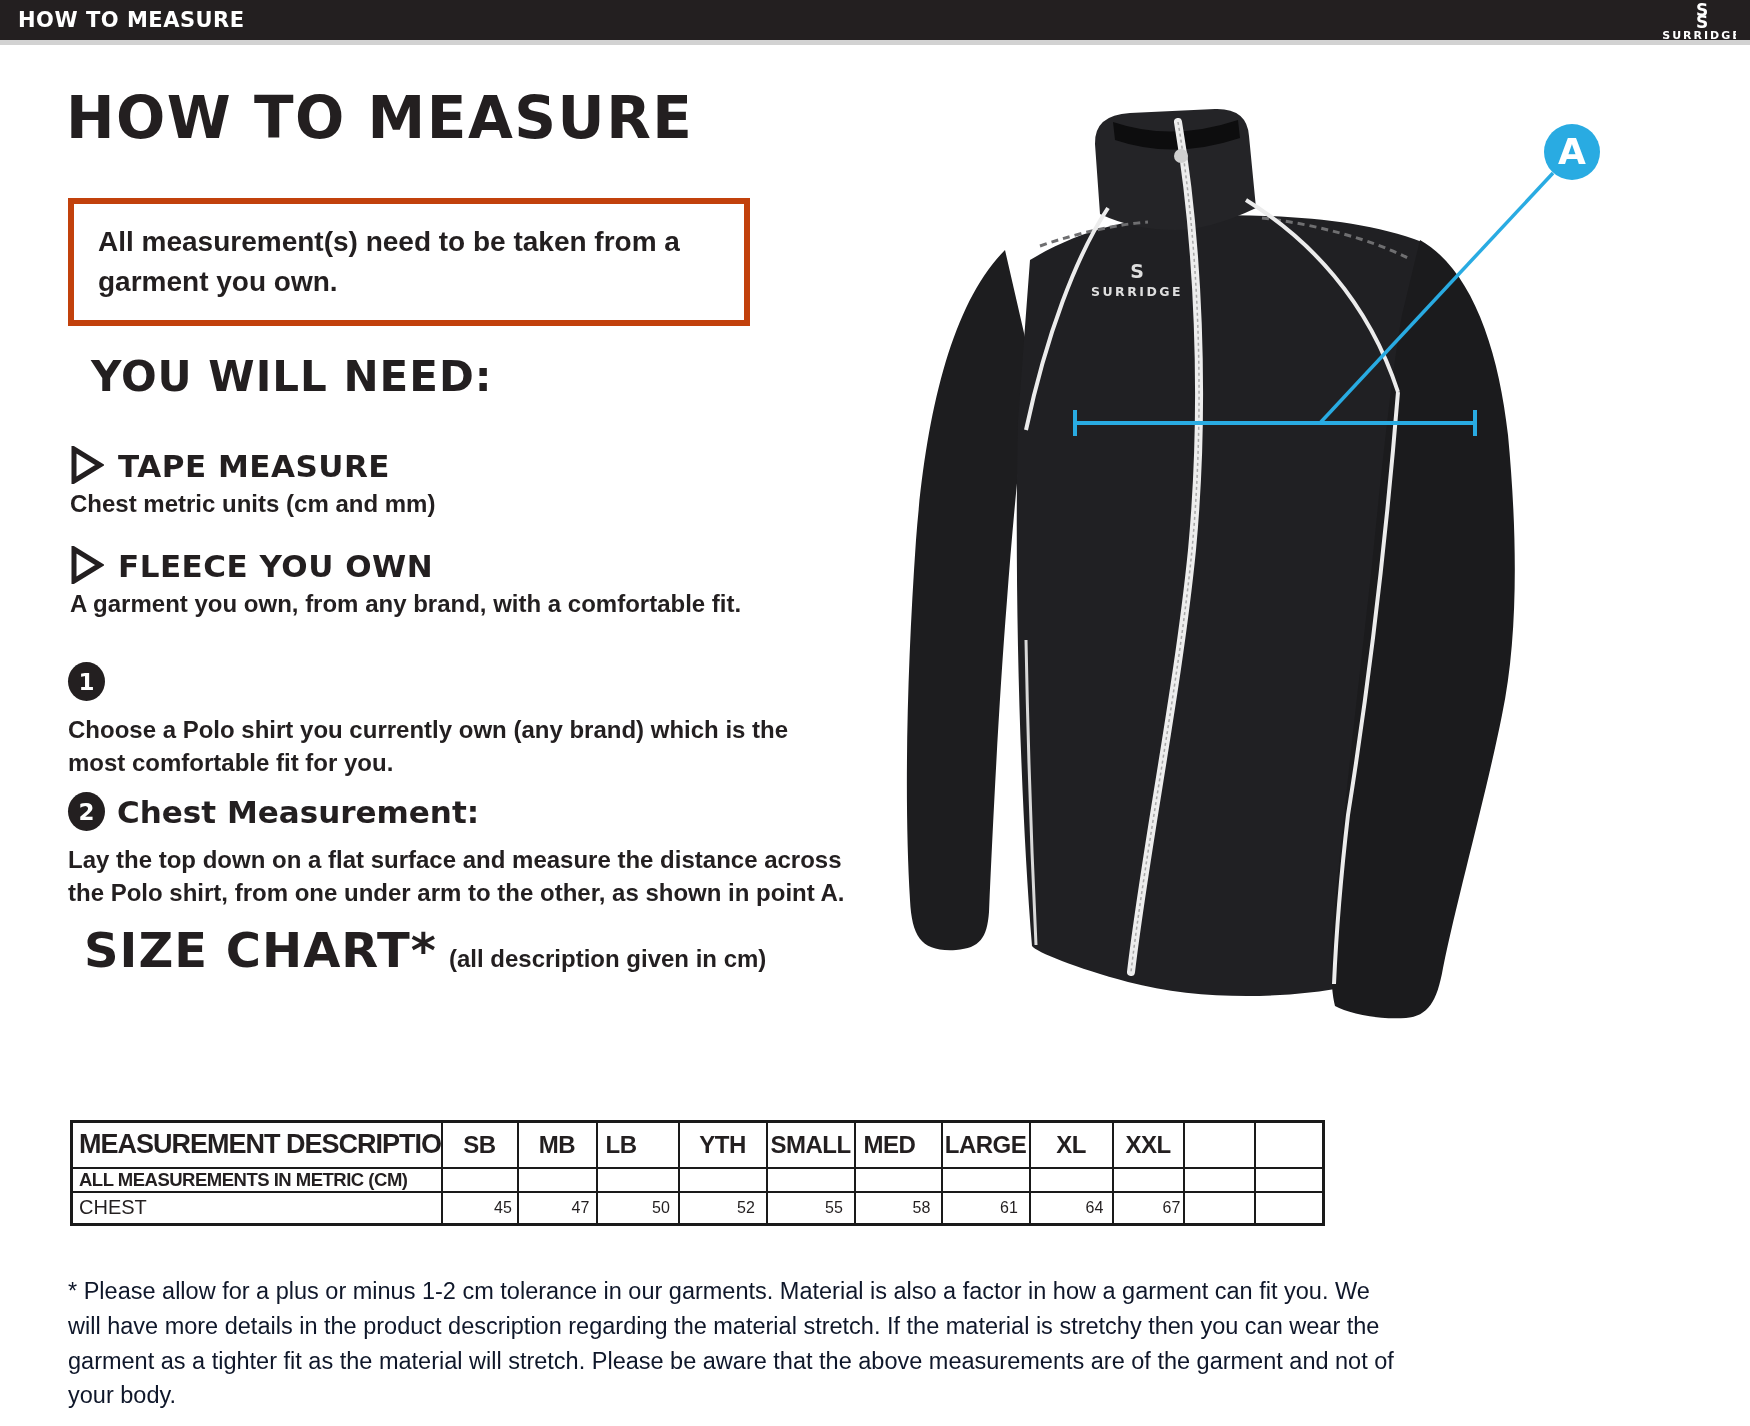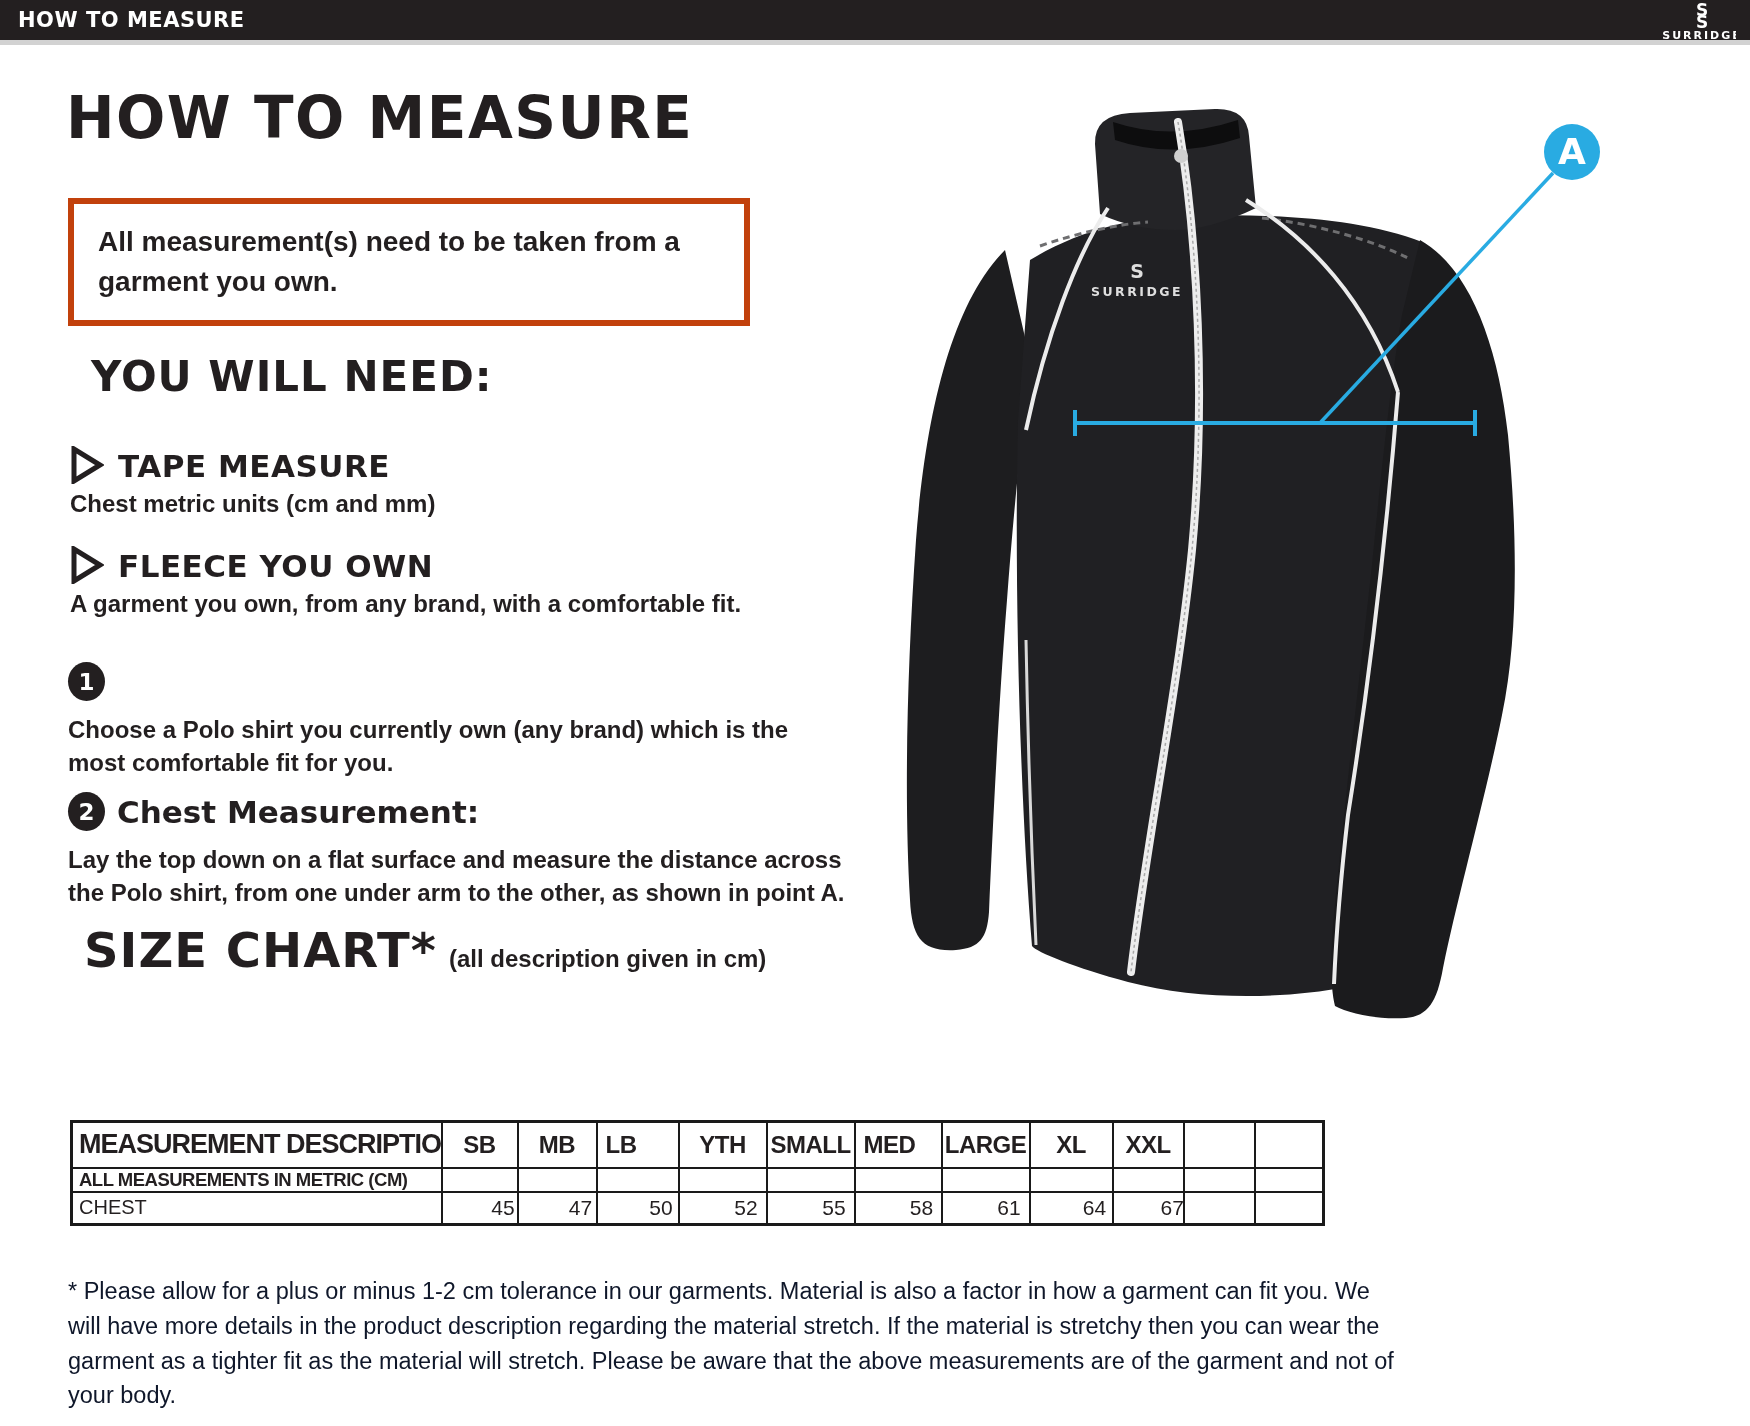--- a/index.html
+++ b/index.html
@@ -50,21 +50,21 @@
              white-space:nowrap;text-align:center;padding:0;}
   table.size thead tr{height:46px;}
   table.size thead th{font-size:24px;font-weight:bold;letter-spacing:-.5px;}
   table.size thead th.c-desc{font-size:27px;text-align:left;padding-left:6px;
              letter-spacing:-1px;}
   table.size thead th.ta-left{text-align:left;padding-left:8px;}
   table.size tr.row-0{height:22px;}
   table.size tr.row-0 td.c-desc{font-size:18.5px;font-weight:bold;text-align:left;
              padding-left:6px;letter-spacing:-.5px;}
   table.size tr.row-1{height:33px;}
-  table.size tr.row-1 td{font-size:21px;padding-left:47px;}
+  table.size tr.row-1 td{font-size:16px;padding-left:47px;}
   table.size tr.row-1 td.c-desc{font-size:20px;text-align:left;padding-left:6px;}
 
   .footnote{left:68px;top:1274px;width:1334px;font-size:23.5px;font-weight:normal;
             line-height:1.48;color:#0f172a;}
 
   
   .tri{width:34px;height:38px;flex:0 0 auto;}
 
   
   .figure{left:880px;top:100px;width:760px;height:930px;}

